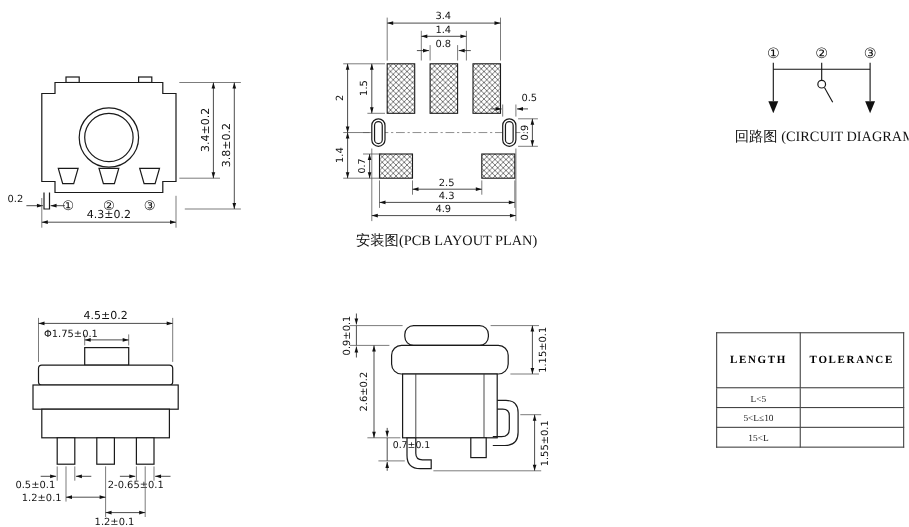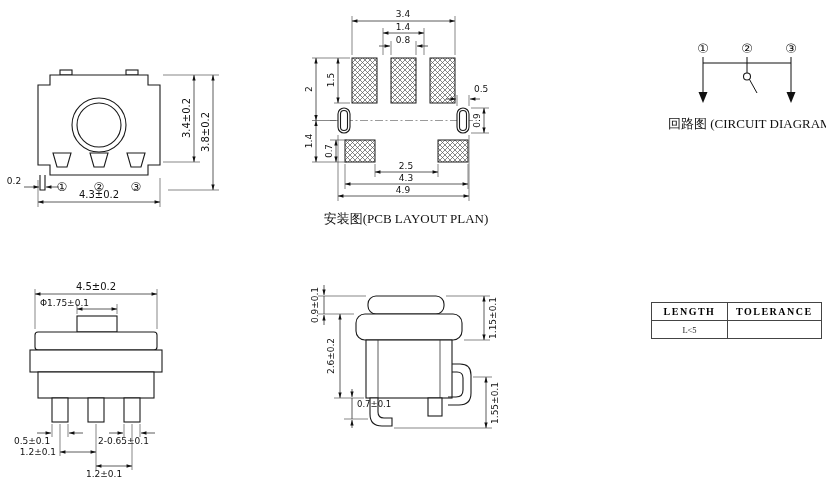--- a/index.html
+++ b/index.html
@@ -14,21 +14,21 @@
   .ext {stroke:#555;stroke-width:0.7;}
   .cl  {stroke:#555;stroke-width:0.6;stroke-dasharray:8 2.5 2 2.5;}
   .wire{stroke:#111;stroke-width:1;fill:none;}
   .t13{font-size:13px;} .t12{font-size:12px;} .t10{font-size:10px;}
   .t9{font-size:9px;} .t85{font-size:8.5px;}
   .cap{font-family:"Liberation Serif",serif;font-size:13px;}
   .tol-table{position:absolute;left:651px;top:302px;}
   .tol-table table{border-collapse:collapse;}
   .tol-table th,.tol-table td{border:1px solid #444;text-align:center;
        font-family:"Liberation Serif",serif;}
-  .tol-table th{font-size:10px;font-weight:600;letter-spacing:1.5px;height:17px;padding:0 8px;}
+  .tol-table th{font-size:10px;font-weight:600;letter-spacing:1.5px;height:17px;padding:16px 8px;}
   .tol-table td{font-size:8.5px;height:15px;color:#222;text-align:center;}
 </style>
 </head>
 <body>
 
 
 
 <svg width="826" height="479" viewBox="0 0 826 479">
   <defs>
     <marker id="arr" viewBox="0 0 10 10" refX="9.3" refY="5" markerWidth="10" markerHeight="8" orient="auto-start-reverse">
@@ -251,18 +251,26 @@
       <tr>
         <th>LENGTH</th>
         <th>TOLERANCE</th>
       </tr>
     </thead>
     <tbody>
       <tr>
         <td>L&lt;5</td>
         <td></td>
       </tr>
+      <tr>
+        <td>5&lt;L≤10</td>
+        <td></td>
+      </tr>
+      <tr>
+        <td>15&lt;L</td>
+        <td></td>
+      </tr>
     </tbody>
   </table>
 </div>
 
 
 
 
 </body></html>

